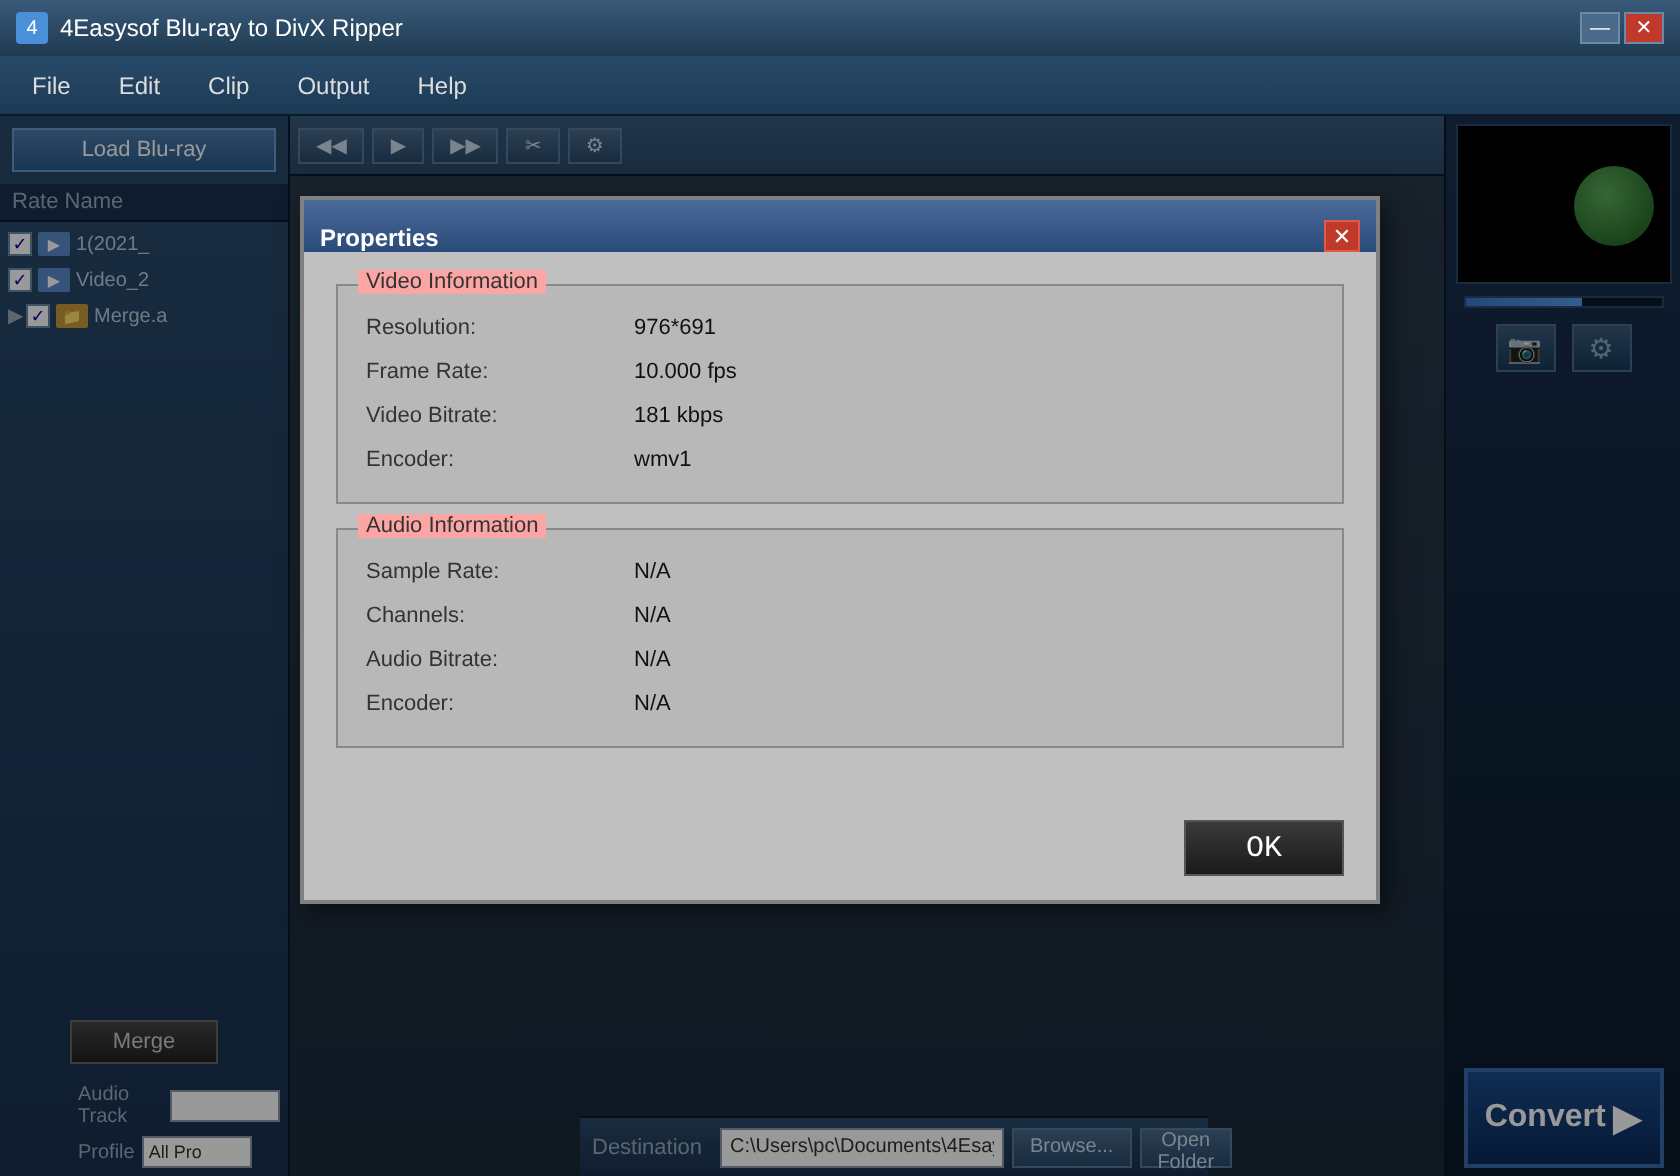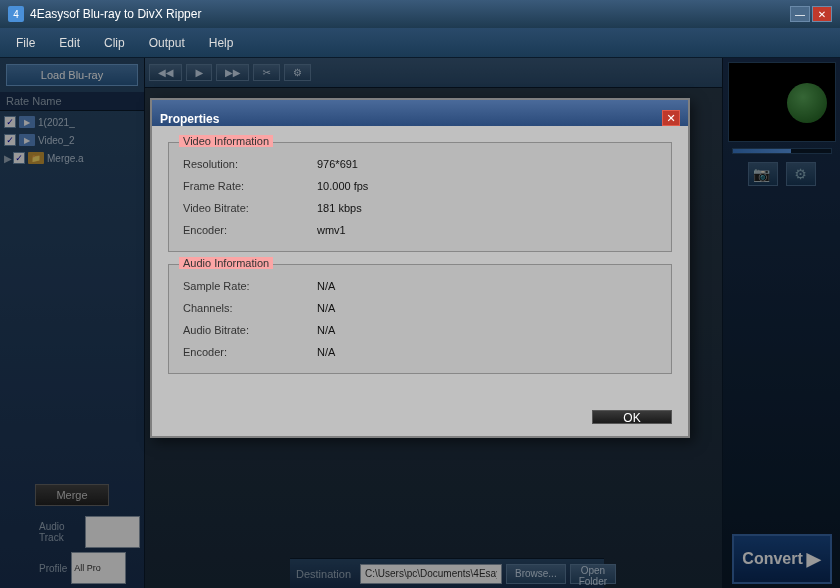--- a/index.html
+++ b/index.html
@@ -298,21 +298,21 @@
       display: flex;
       align-items: center;
       gap: 4px;
       padding: 2px 0;
       font-size: 10px;
       color: #9ab;
       margin-left: 35px;
     }
     .side-input {
       width: 55px;
-      height: 32px;
+      height: 16px;
       background: #fff;
       border: 1px solid #8a9aaa;
       padding: 0 2px;
       font-size: 9px;
       color: #333;
     }
 
     
     .modal-overlay {
       position: absolute;
@@ -388,26 +388,27 @@
     .prop-value {
       color: #111;
     }
     .modal-footer {
       display: flex;
       justify-content: flex-end;
       padding: 8px 16px 12px;
     }
     .ok-btn {
       width: 80px;
-      height: 14px;
+      height: 28px;
       background: linear-gradient(to bottom, #3a3a3a, #1a1a1a);
       border: 1px solid #555;
       color: #fff;
-      font-size: 12px;
-      cursor: pointer;
+      font-size: 15px;
+      cursor: pointer;
+      font-family: Liberation Mono, monospace;
     }
   </style>
 </head>
 <body>
 
 <div class="title-bar">
   <div class="title-bar-left">
     <div class="title-icon">
       <span>4</span>
     </div>

